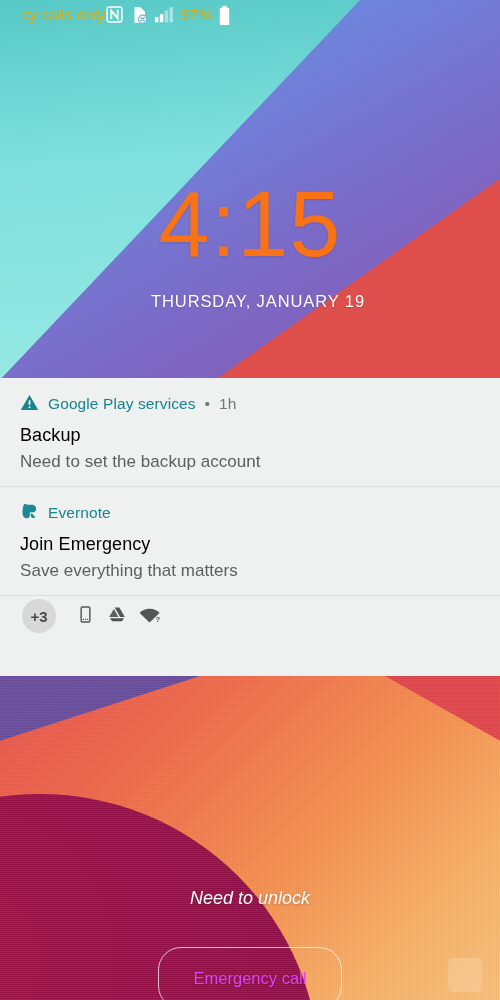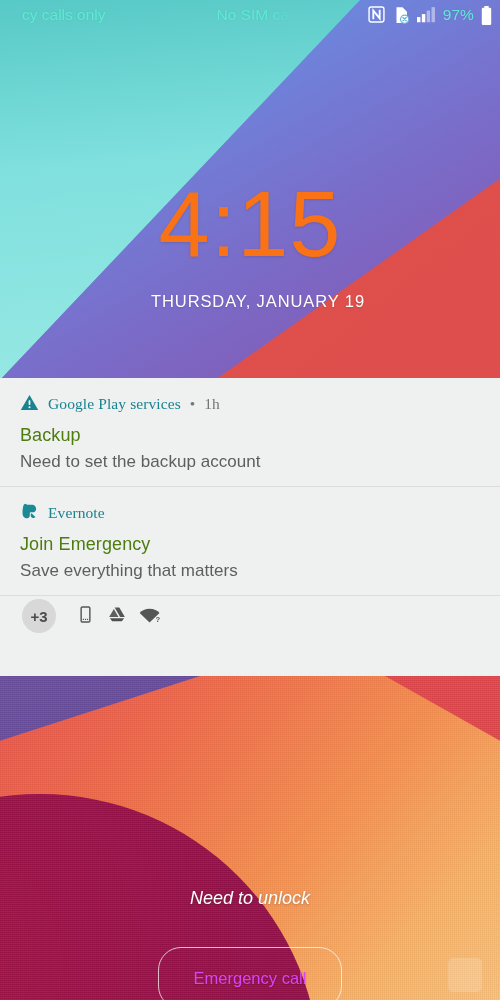--- a/index.html
+++ b/index.html
@@ -88,21 +88,21 @@
   }
 
   
   #status-bar {
     position: absolute;
     top: 0; left: 0; right: 0;
     height: 30px;
     display: flex;
     align-items: center;
     padding: 0 8px 0 0;
-    color: #5eead4;
+    color: #eab308;
     font-size: 15.5px;
     z-index: 40;
     text-shadow: 0 0 2px rgba(0,0,0,.10);
   }
   #status-bar .sb-left {
     padding-left: 22px;
     white-space: nowrap;
     overflow: hidden;
     flex: 0 0 auto;
     -webkit-mask-image: linear-gradient(90deg, rgba(0,0,0,.35) 0px, #000 12px, #000 100%);
@@ -165,38 +165,37 @@
   }
   .notif {
     position: relative;
     padding: 16px 20px 14px 20px;
   }
   .notif-header {
     display: flex;
     align-items: center;
     gap: 9px;
     height: 20px;
-    font-family: Liberation Serif, serif;
   }
   .notif-app {
     color: #19838f;
     font-size: 15.5px;
     letter-spacing: .1px;
   }
   .notif-sep {
     color: #757575;
     font-size: 15.5px;
   }
   .notif-time {
     color: #757575;
     font-size: 15.5px;
   }
   .notif-title {
     margin-top: 11px;
-    color: #4d7c0f;
+    color: #000000;
     font-size: 18px;
     letter-spacing: .1px;
   }
   .notif-body {
     margin-top: 6px;
     color: #5e5e5e;
     font-size: 17px;
     letter-spacing: .05px;
   }
   .notif-divider {
@@ -287,23 +286,20 @@
   <div class="wallpaper" id="wall-bot">
     <div class="base"></div>
     <div class="circle-crimson"></div>
     <div class="plane-purple"></div>
     <div class="plane-redwedge"></div>
     <div class="grain"></div>
   </div>
 
   <div id="status-bar">
     <div class="sb-left">cy calls only</div>
-    <div class="sb-center">
-      <span>No SIM ca</span>
-    </div>
     <div class="sb-right">
 
       <span>
         <svg class="sb-icon" width="17" height="17" viewBox="0 0 24 24">
           <rect x="1.5" y="1.5" width="21" height="21" rx="3" ry="3" fill="none" stroke="#ffffff" stroke-width="2"></rect>
           <path d="M7.5 17.5 V6.5 L16.5 17.5 V6.5" fill="none" stroke="#ffffff" stroke-width="2.6" stroke-linecap="square"></path>
         </svg>
       </span>
 
       <span>

